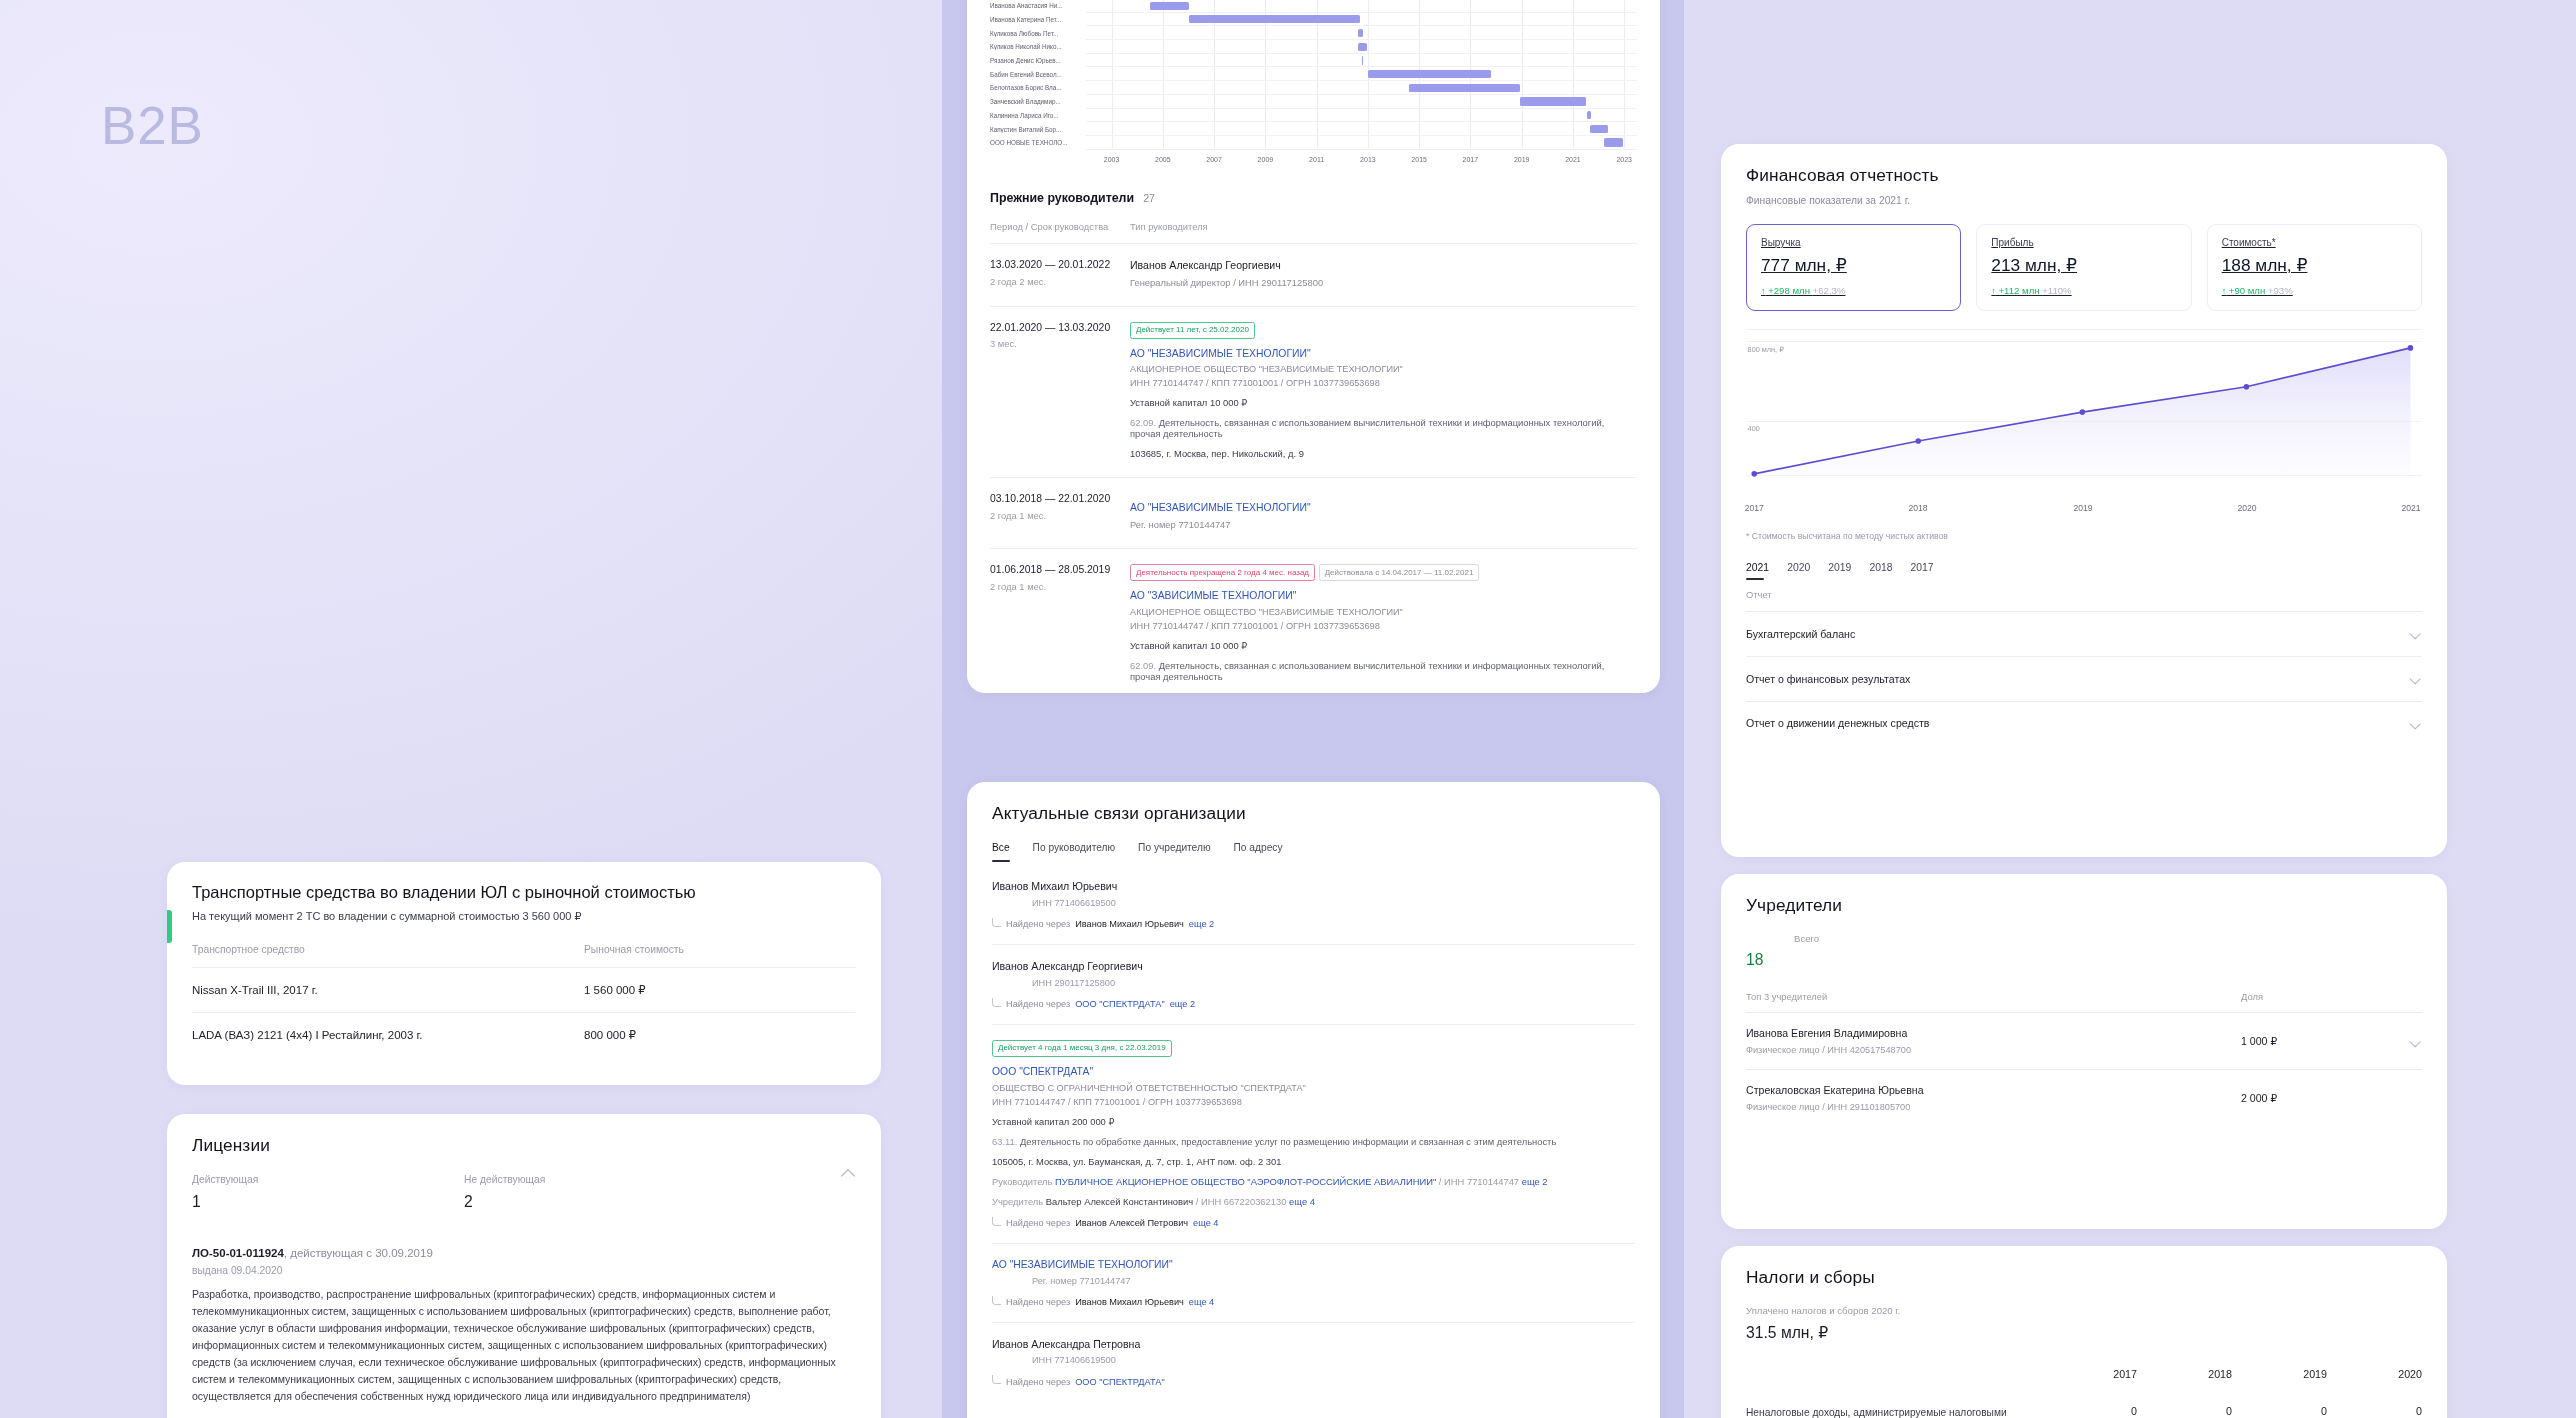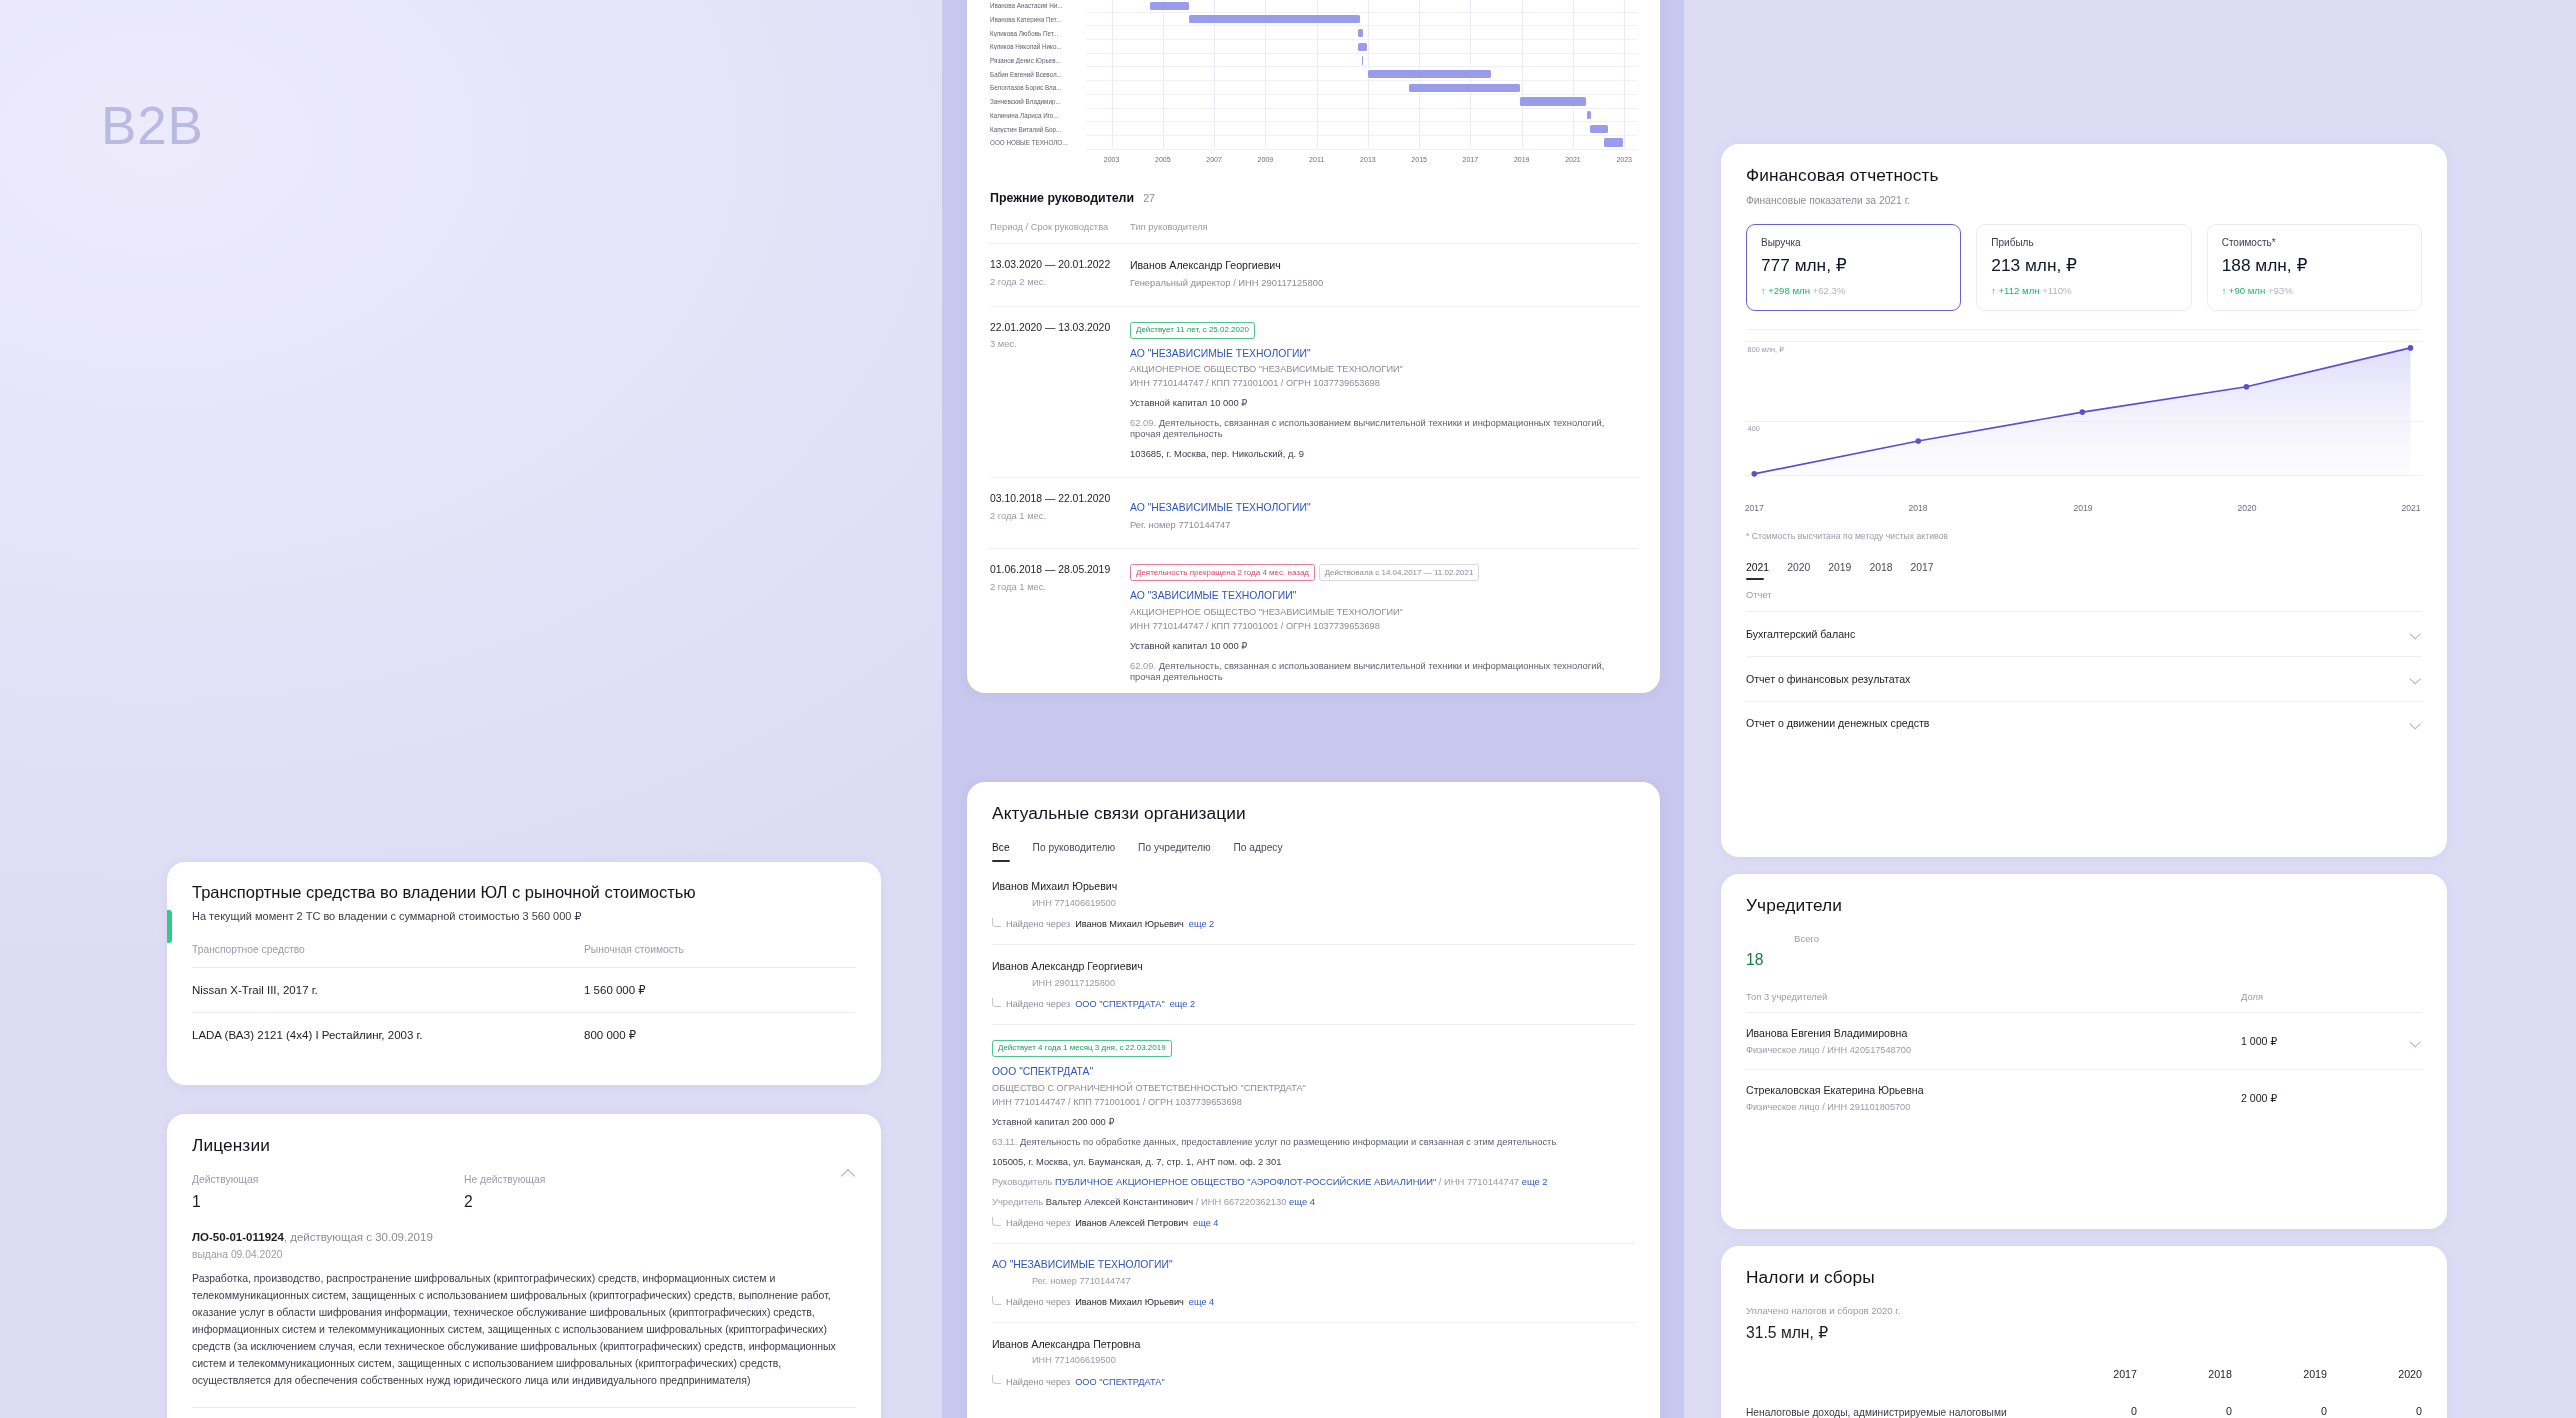--- a/index.html
+++ b/index.html
@@ -50,21 +50,21 @@
   .tbl .c2{width:272px;}
 
   
   #licenses{left:167px;top:1114px;width:714px;height:355px;}
   .lic-cols{display:flex;margin-top:18px;}
   .lic-col{width:272px;}
   .lic-lbl{font-size:10.3px;color:#9a9aab;}
   .lic-num{font-size:15.7px;color:#1d1d29;margin-top:7.4px;}
   .chev-up{position:absolute;right:25px;top:51px;width:15px;height:15px;}
   .chev-up:before{content:"";position:absolute;left:1.6px;top:5.8px;width:9px;height:9px;border-left:1.3px solid #a9a9c4;border-top:1.3px solid #a9a9c4;transform:rotate(45deg);}
-  .lic-item{margin-top:20px;}
+  .lic-item{margin-top:36px;}
   .lic-head{font-size:11.5px;color:#1d1d29;}
   .lic-head b{font-weight:700;}
   .lic-head .ok{color:#8b8b9c;}
   .lic-date{font-size:10.3px;color:#9a9aab;margin-top:5.8px;}
   .lic-desc{font-size:10.5px;line-height:1.62;color:#3b3b4d;margin-top:10px;}
   .lic-sep{border-top:0.8px solid #ecebf3;margin-top:18px;padding-top:18px;}
 
   
   #midcard{left:967px;top:-49px;width:693px;height:742px;border-radius:18px;}
   #midcard .inner{padding:0 23px 23px 23px;}
@@ -117,21 +117,21 @@
   .rel-name{font-size:10.6px;color:#1d1d29;}
   .rel-inn{font-size:9.2px;color:#9a9aab;margin-top:5.8px;margin-left:40px;}
   .found{display:flex;align-items:center;gap:5px;font-size:9.2px;color:#8b8b9c;margin-top:10px;}
   .hook{width:9px;height:9px;border-left:1.2px solid #c3c3d4;border-bottom:1.2px solid #c3c3d4;border-radius:0 0 0 4.1px;margin-bottom:4.1px;flex:0 0 auto;}
   .found b{font-weight:400;color:#1d1d29;}
   .found .more{color:#2f55b8;}
 
   
   #finance{left:1721px;top:144px;width:726px;height:713px;}
   .metrics{display:flex;gap:15px;margin-top:18px;}
-  .metric{flex:1;border:0.8px solid #ecebf3;border-radius:9px;padding:12.4px 14px 14px 14px;}
+  .metric{flex:1;border:0.8px solid #ecebf3;border-radius:9px;padding:12.4px 14px 14px 14px;text-decoration:underline;}
   .metric.sel{border:1.3px solid #6b5fd6;}
   .m-lbl{font-size:10px;color:#3b3b4d;}
   .m-val{font-size:17.3px;color:#0f172a;margin-top:7.4px;font-weight:400;}
   .m-delta{font-size:9.6px;margin-top:8.2px;color:#1fb568;}
   .m-delta .pct{color:#b4b4c6;}
   .m-delta .arr{font-size:9px;}
 
   .chartbox{position:relative;margin-top:18px;height:169px;border-top:0.8px solid #f0eff6;}
   .chartbox .ylab{position:absolute;font-size:7.3px;color:#9a9aab;}
   .gridline{position:absolute;left:0;right:0;height:0.8px;background:#f2f1f8;}

